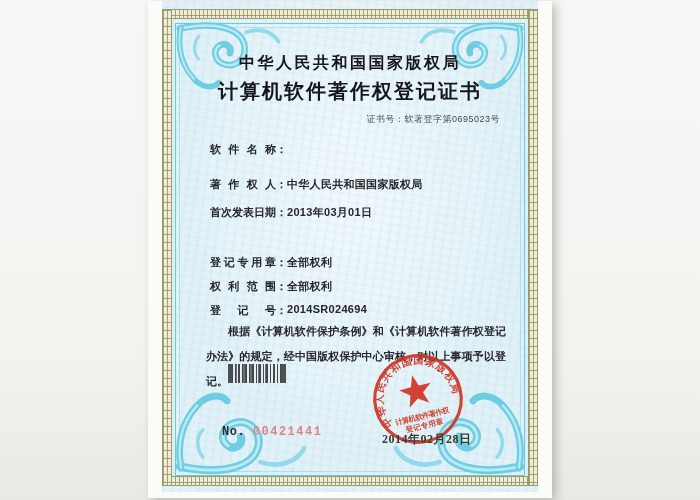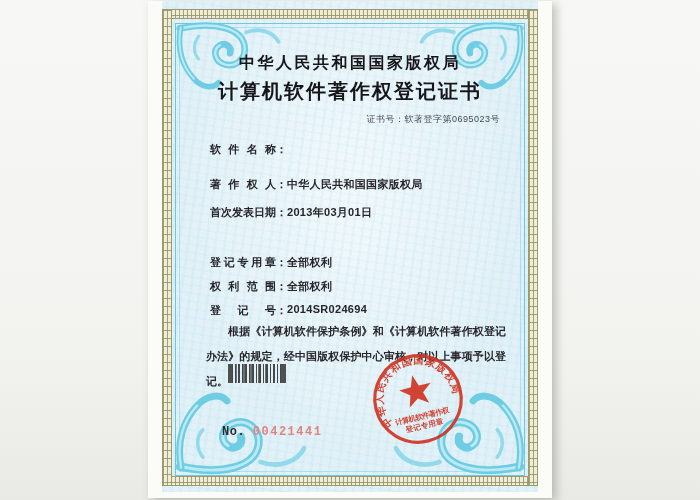--- a/index.html
+++ b/index.html
@@ -188,15 +188,16 @@
           <path id="sealArc" d="M 18,63.9 A 33,33 0 1 1 72,63.9" fill="none"></path>
         </defs>
       <text font-size="9.5" letter-spacing="1">
         <textPath href="#sealArc" startOffset="2">中华人民共和国国家版权局</textPath>
       </text>
       <text x="45" y="64" font-size="7" text-anchor="middle" textLength="52">计算机软件著作权</text>
       <text x="45" y="73" font-size="7" text-anchor="middle" textLength="36">登记专用章</text>
     </svg>
 
     <div class="serial"><span>No.</span>&nbsp;<span class="num">00421441</span></div>
+    <div class="issue-date">2014年02月28日</div>
 
   </div>
 </div>
 
 </body></html>

